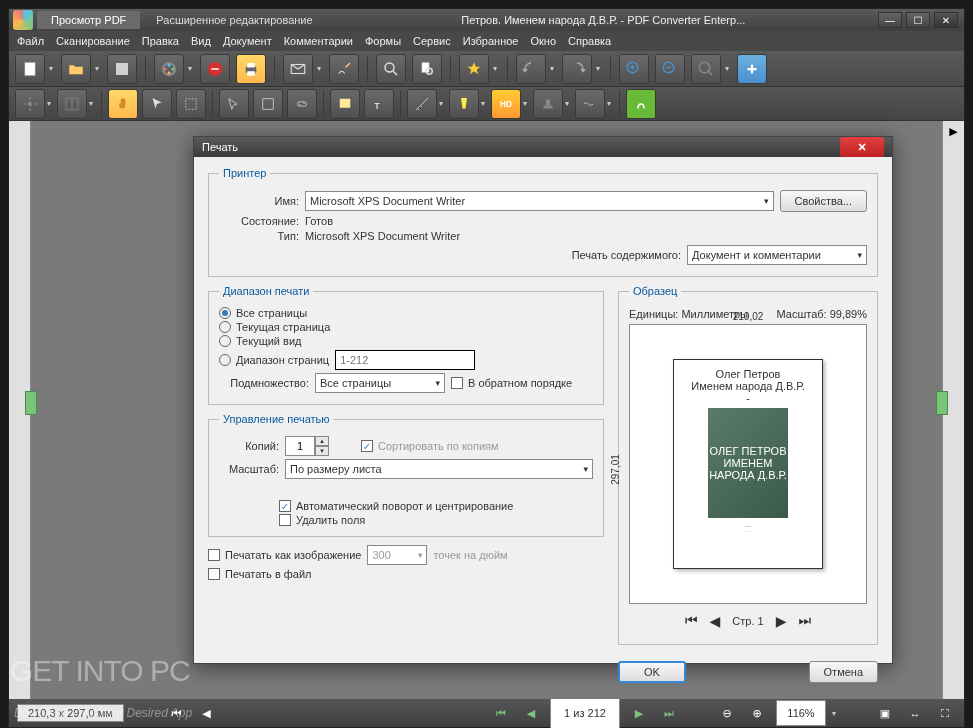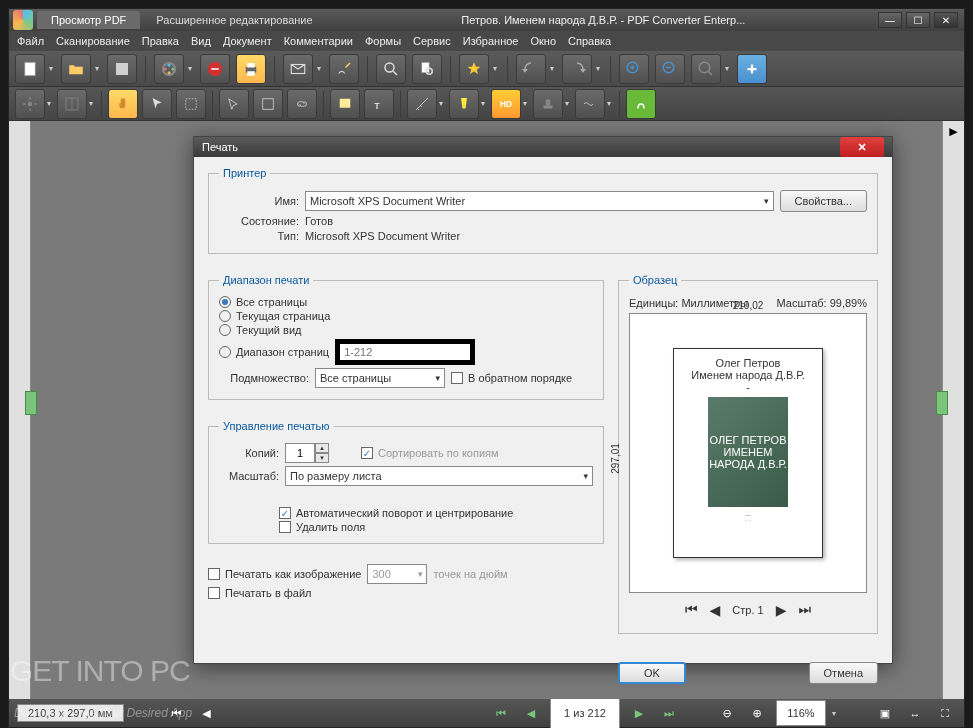--- a/index.html
+++ b/index.html
@@ -41,34 +41,34 @@
 
 
 .dialog { position: absolute; left: 193px; top: 136px; width: 700px; height: 528px; background: #f0f0f0; border: 1px solid #444; box-shadow: 0 4px 20px rgba(0,0,0,0.5); display: flex; flex-direction: column; }
 .dlg-title { height: 28px; background: linear-gradient(#5a5a5a, #3a3a3a); display: flex; align-items: center; padding: 0 8px; color: #fff; }
 .dlg-title span { flex: 1; }
 .dlg-close { width: 44px; height: 20px; background: linear-gradient(#e04040, #c02020); border-radius: 3px; display: flex; align-items: center; justify-content: center; color: #fff; cursor: pointer; font-weight: bold; }
 .dlg-body { flex: 1; padding: 10px 14px; display: flex; gap: 14px; color: #333; }
 .dlg-left { flex: 1; }
 .dlg-right { width: 260px; }
 
-fieldset { border: 1px solid #bbb; padding: 8px 10px; margin-bottom: 20px; }
+fieldset { border: 1px solid #bbb; padding: 8px 10px; margin-bottom: 8px; }
 legend { color: #0a5aa0; padding: 0 4px; }
 .row { display: flex; align-items: center; margin: 3px 0; gap: 6px; }
 .lbl { width: 80px; text-align: right; }
 .sel { flex: 1; height: 20px; border: 1px solid #888; background: #fff; padding: 0 4px; display: flex; align-items: center; justify-content: space-between; cursor: pointer; }
 .sel::after { content: "▾"; font-size: 9px; }
 .btn { height: 22px; padding: 10px 14px; background: linear-gradient(#f8f8f8, #ddd); border: 1px solid #888; border-radius: 3px; cursor: pointer; display: inline-flex; align-items: center; }
 .btn.primary { border: 2px solid #3189d8; padding: 0 24px; }
 .radio, .check { display: flex; align-items: center; gap: 5px; margin: 2px 0; cursor: pointer; }
 .rd { width: 12px; height: 12px; border: 1px solid #666; border-radius: 50%; display: flex; align-items: center; justify-content: center; }
 .rd.on::after { content: ""; width: 6px; height: 6px; background: #3a7aba; border-radius: 50%; }
 .cb { width: 12px; height: 12px; border: 1px solid #666; background: #fff; display: flex; align-items: center; justify-content: center; font-size: 10px; color: #3a7aba; }
 .cb.on::after { content: "✓"; }
-.txtin { height: 20px; border: 5px solid #000000; background: #fff; padding: 8px 4px; }
+.txtin { height: 20px; border: 1px solid #000000; background: #fff; padding: 8px 4px; }
 .disabled { color: #999; }
 .spin { display: flex; }
 .spin input { width: 30px; height: 20px; border: 1px solid #888; text-align: center; }
 .spinbtns { display: flex; flex-direction: column; }
 .spinbtns div { width: 14px; height: 10px; border: 1px solid #888; background: #e8e8e8; font-size: 7px; text-align: center; line-height: 8px; cursor: pointer; }
 
 .preview-box { border: 1px solid #888; background: #fff; height: 280px; padding: 12px; position: relative; display: flex; align-items: center; justify-content: center; margin-top: 4px; }
 .preview-page { width: 150px; height: 210px; border: 1px solid #333; box-shadow: 2px 2px 4px rgba(0,0,0,0.3); display: flex; flex-direction: column; align-items: center; padding: 8px; font-size: 5px; text-align: center; }
 .preview-cover { width: 80px; height: 110px; background: linear-gradient(135deg,#5a7a6a,#3a5a4a); margin: 4px 0; position: relative; display: flex; align-items: center; justify-content: center; }
 .dim-v { position: absolute; left: -30px; top: 50%; transform: rotate(-90deg); transform-origin: center; font-size: 10px; }
@@ -379,20 +379,26 @@
             </div>
           <div class="btn">Свойства...</div>
         </div>
         <div class="row">
           <div class="lbl">Состояние:</div>
           <div>Готов</div>
         </div>
         <div class="row">
           <div class="lbl">Тип:</div>
           <div style="flex:1">Microsoft XPS Document Writer</div>
+        </div>
+        <div class="row" style="justify-content:flex-end">
+          <div>Печать содержимого:</div>
+          <div class="sel" style="flex:0 0 180px">
+              <span>Документ и комментарии</span>
+            </div>
         </div>
       </fieldset>
 
       <div style="display:flex;gap:14px">
         <div style="flex:1">
           <fieldset>
             <legend>Диапазон печати</legend>
             <label class="radio">
                 <span class="rd on"></span>
                 <span>Все страницы</span>

